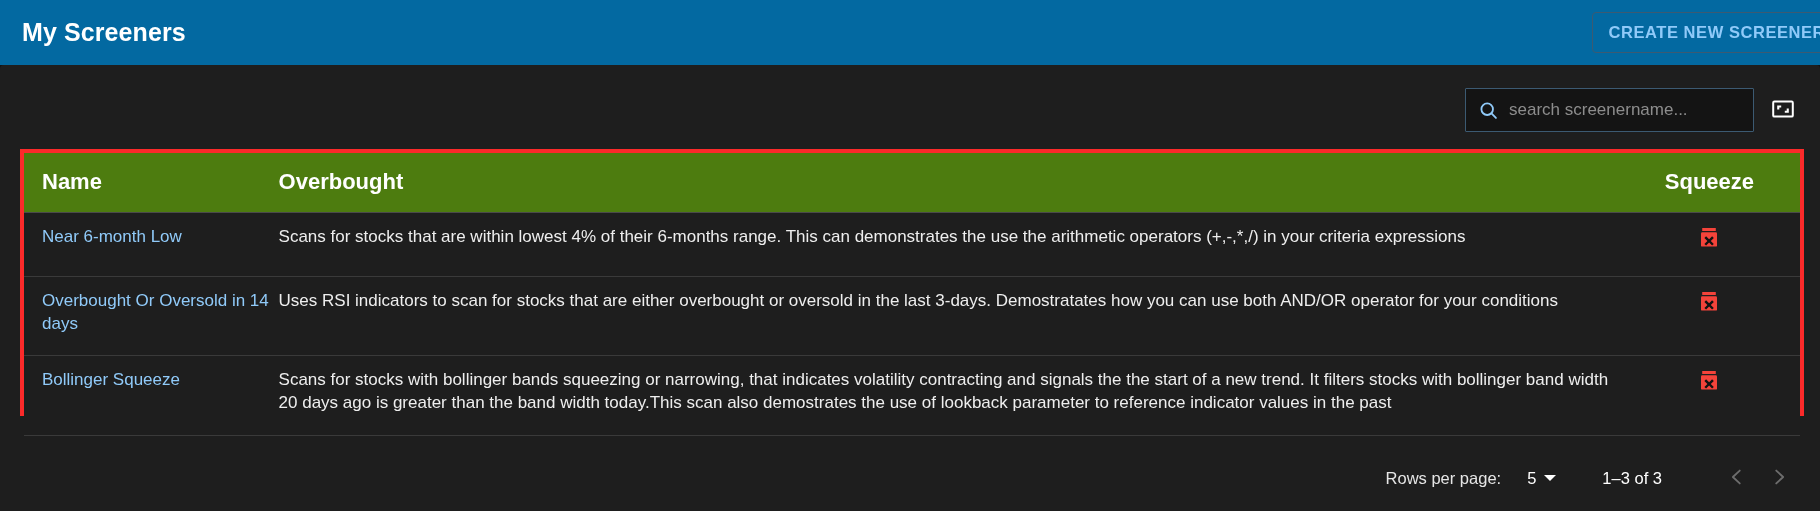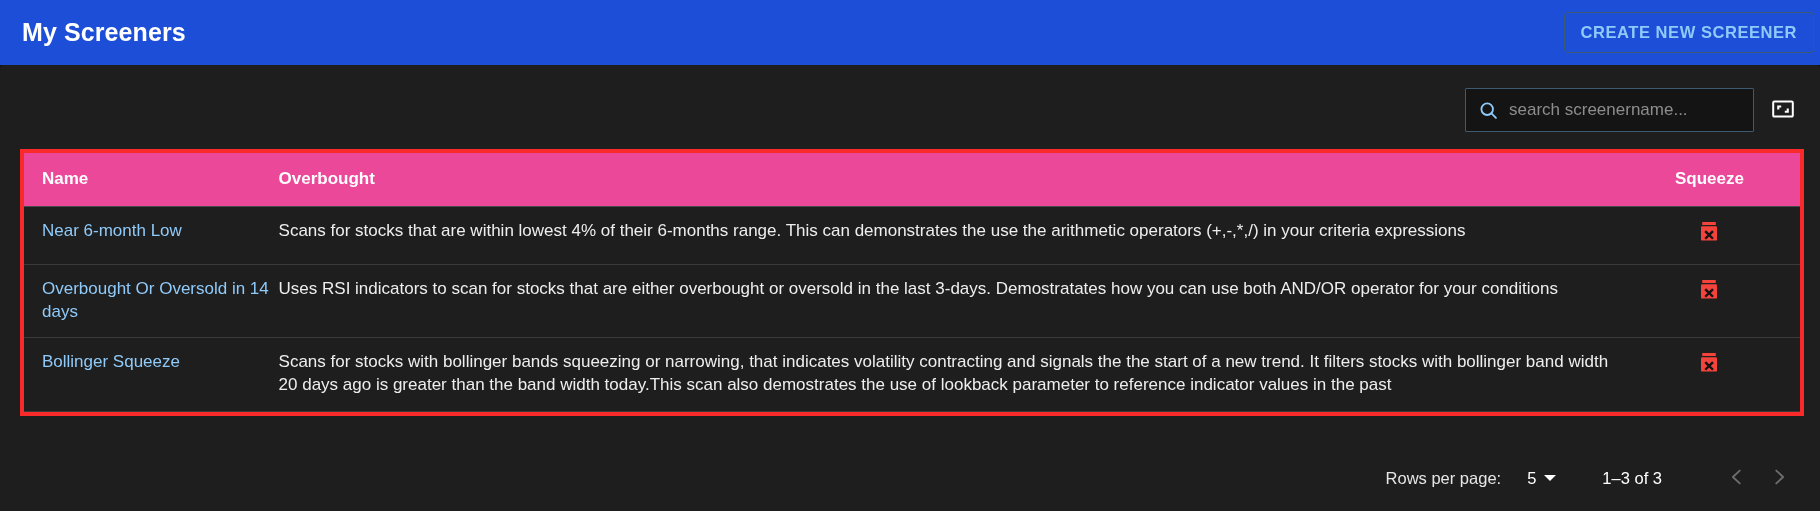--- a/index.html
+++ b/index.html
@@ -10,23 +10,23 @@
     font-family: "Liberation Sans", sans-serif;
     overflow: hidden;
   }
 
   .app { position: relative; width: 1820px; height: 511px; background: #121212; }
 
   
   .appbar {
     position: absolute; left: 0; top: 0;
     width: 1820px; height: 65px;
-    background: #1d4ed8;
-    display: flex; align-items: center;
-    padding: 0 28px 0 22px;
+    background: #0369a1;
+    display: flex; align-items: center;
+    padding: 0 0 0 22px;
   }
   .appbar-title {
     font-size: 25px; font-weight: bold; color: #ffffff;
     letter-spacing: 0.1px; line-height: 1;
   }
   .appbar-spacer { flex: 1 1 auto; }
   .create-btn {
     height: 41px;
     border: 1px solid #3c5a72;
     border-radius: 4px;
@@ -88,28 +88,28 @@
     width: 1784px; height: 267px;
     border: 4px solid #fb2a2a;
     background: #1e1e1e;
   }
   table.screeners {
     width: 100%; border-collapse: collapse; table-layout: fixed;
     background: #1e1e1e;
   }
   table.screeners th {
     text-align: left;
-    font-size: 17px; font-weight: bold; color: #ffffff;
+    font-size: 22px; font-weight: bold; color: #ffffff;
     padding: 16px 0 17px 0;
     border-bottom: 1px solid #4a4a4a;
-    background: #ec4899;
+    background: #4d7c0f;
   }
   table.screeners td {
     font-size: 17px; color: #eeeeee;
-    padding: 13px 0 14px 0;
+    padding: 13px 0 20px 0;
     border-bottom: 1px solid #3a3a3a;
     vertical-align: top;
     line-height: 1.33;
   }
   table.screeners tr:last-child td { border-bottom: 1px solid #3a3a3a; }
   .col-name { width: 253px; padding-left: 18px !important; }
   .col-desc { width: 1332px; }
   .col-action { width: 180px; text-align: center !important; }
   th.col-action { text-align: center !important; }
   .name-link {

